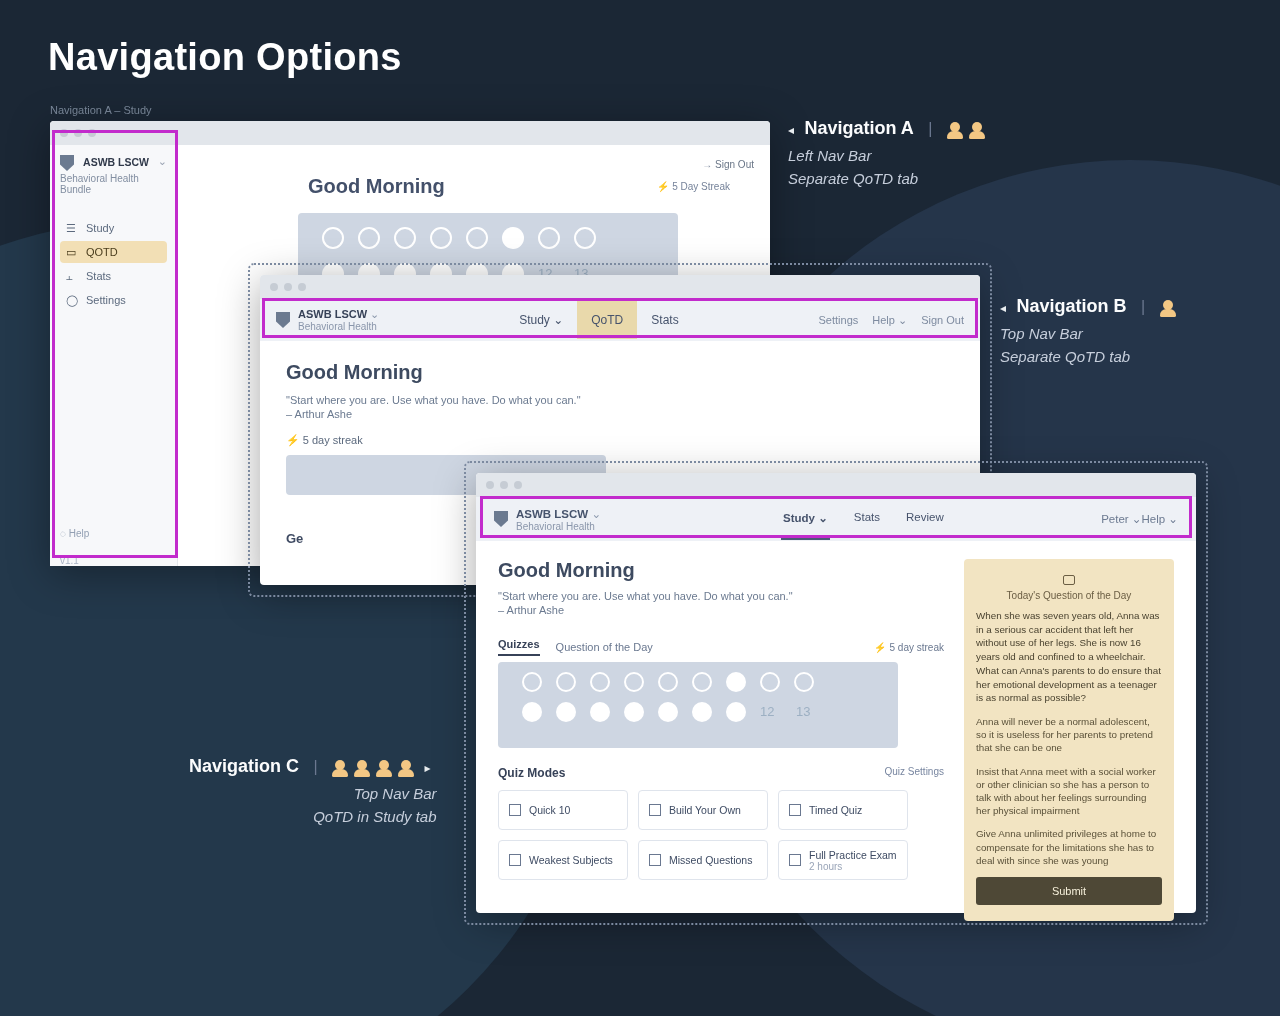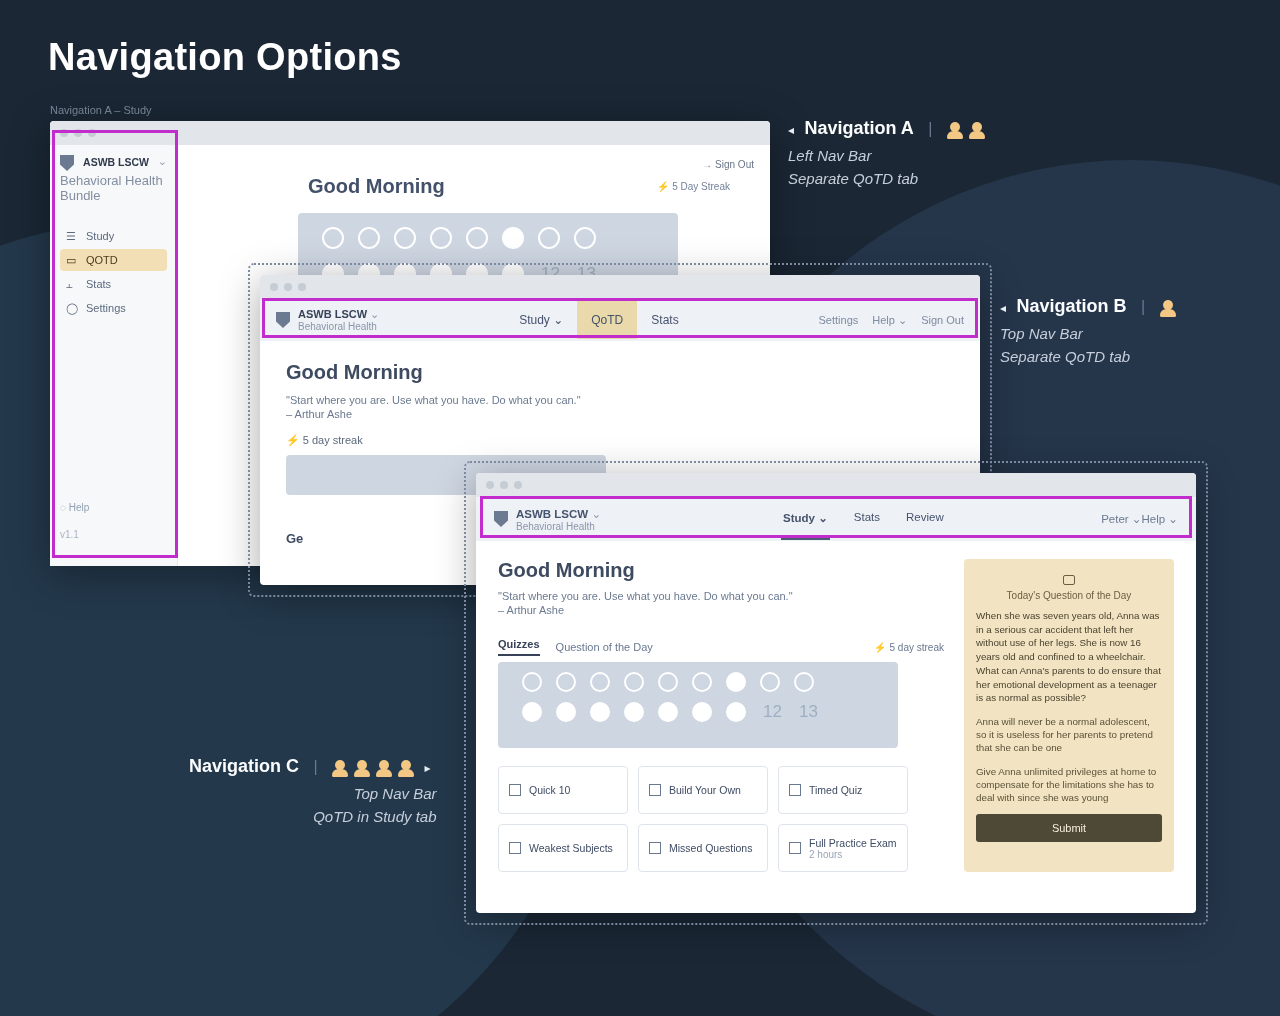--- a/index.html
+++ b/index.html
@@ -47,41 +47,41 @@
   }
 
   
   .winA { left:50px; top:121px; width:720px; height:445px; }
   .sidebarA {
     position:absolute; left:0; top:24px; bottom:0; width:128px; background:#f7f8fa;
     border-right:1px solid #e4e7eb; padding:10px 10px;
     font-size:11px; color:#5c6a7e;
   }
   .sidebarA .prod-title { font-weight:700; color:#30394a; font-size:10.5px; }
-  .sidebarA .prod-sub { color:#828ea1; font-size:13px; margin-top:2px; }
+  .sidebarA .prod-sub { color:#828ea1; font-size:10px; margin-top:2px; }
   .sidebarA .shield { display:inline-block; width:14px; height:16px; background:#6b7a90; clip-path: polygon(0 0,100% 0,100% 60%,50% 100%,0 60%); vertical-align:middle; margin-right:6px;}
   .sidebarA .chev { float:right; color:#9aa3b2; }
   .sidebarA .menu { margin-top:22px; display:flex; flex-direction:column; gap:2px; }
   .sidebarA .item { display:flex; align-items:center; gap:8px; padding:5px 6px; border-radius:4px; font-size:11px;}
   .sidebarA .item.sel { background:#f2dfb5; color:#4a3d1d; }
   .sidebarA .ic { width:12px; height:12px; display:inline-block; }
-  .sidebarA .foot { position:absolute; bottom:26px; left:10px; font-size:10px; color:#93a0b3;}
+  .sidebarA .foot { position:absolute; bottom:0; left:10px; font-size:10px; color:#93a0b3;}
   .mainA { position:absolute; left:128px; right:0; top:24px; bottom:0; background:#fff; }
   .mainA .signout { position:absolute; right:16px; top:14px; font-size:10px; color:#6a7687;}
   .mainA .signout::before{content:"→ "; color:#8a94a6;}
   .mainA h2 { position:absolute; left:130px; top:30px; font-size:20px; color:#43506a; font-weight:600;}
   .mainA .streak { position:absolute; right:40px; top:36px; font-size:10px; color:#76839a; }
   .mainA .streak::before{content:"⚡ "; }
   .mainA .dots-card {
     position:absolute; left:120px; top:68px; width:380px; height:100px; background:#ced6e2; border-radius:4px;
   }
   .dots-row { display:flex; gap:14px; padding:14px 24px; }
   .dots-row .c { width:22px; height:22px; border-radius:50%; border:2px solid #fff; }
   .dots-row .c.fill { background:#fff; border:none;}
-  .dots-row .n { width:22px; text-align:right; color:#9db0c3; font-size:17px; line-height:22px;}
+  .dots-row .n { width:22px; text-align:left; color:#9db0c3; font-size:13px; line-height:22px;}
   
   
   .winB { left:260px; top:275px; width:720px; height:310px; }
   .dotted { position:absolute; inset:-12px; border:2px dotted #7c8aa0; border-radius:6px; z-index:-1;}
   .topbarB {
     height:42px; background:#eef1f6; display:flex; align-items:center;
     padding:0 16px; font-size:11px; color:#5c6a7e;
   }
   .topbarB .brand { display:flex; align-items:center; gap:8px;}
   .topbarB .shield { width:14px; height:16px; background:#6b7a90; clip-path: polygon(0 0,100% 0,100% 60%,50% 100%,0 60%);}
@@ -123,21 +123,21 @@
   .subtabs .streak { margin-left:auto; font-size:10px;}
   .subtabs .streak::before{content:"⚡ ";}
   .leftC .dots-card { margin-top:6px; width:400px; height:86px; background:#ced6e2; border-radius:4px;}
   .leftC .dots-card .dots-row { gap:14px; padding:10px 24px;}
   .leftC .dots-card .c { width:20px; height:20px;}
   .leftC .dots-card .n { line-height:20px;}
   .quiz-modes { margin-top:18px;}
   .quiz-modes .hdr { font-size:12px; color:#374258; font-weight:600; display:flex;}
   .quiz-modes .hdr .qs { margin-left:auto; font-size:10px; color:#7886a0; font-weight:400;}
   .quiz-grid { margin-top:10px; display:grid; grid-template-columns:repeat(3,130px); gap:10px;}
-  .qcard { border:1px solid #dfe4ec; border-radius:4px; padding:10px 10px; font-size:10.5px; color:#3e4b63; display:flex; align-items:center; gap:8px; height:48px;}
+  .qcard { border:1px solid #dfe4ec; border-radius:4px; padding:10px 10px; font-size:10.5px; color:#3e4b63; display:flex; align-items:center; gap:8px; height:40px;}
   .qcard .qic{ width:12px; height:12px; border:1.5px solid #6a7890; display:inline-block;}
   .qcard .sub{ font-size:10px; color:#9aa5b8; display:block;}
   .qotd-panel { width:210px; background:#f2e4c2; border-radius:4px; padding:16px 12px; font-size:9.8px; color:#3f3728; }
   .qotd-panel .head { text-align:center; font-size:10px; color:#6b5e44; }
   .qotd-panel .head .cal { display:inline-block; width:12px; height:10px; border:1.5px solid #6b5e44; border-radius:2px; margin-bottom:3px;}
   .qotd-panel .q { margin-top:8px; line-height:1.4; color:#4a4330;}
   .qotd-panel .opt { margin-top:10px; line-height:1.35; color:#5a5139;}
   .qotd-panel .submit { margin-top:10px; background:#4e4836; color:#f5efda; text-align:center; padding:8px 0; border-radius:3px; font-size:11px;}
 
   
@@ -319,20 +319,24 @@
             <span class="c fill"></span>
             <span class="c fill"></span>
             <span class="c fill"></span>
             <span class="c fill"></span>
             <span class="c fill"></span>
           <span class="n">12</span>
             <span class="n">13</span>
         </div>
       </div>
       <div class="quiz-modes">
+        <div class="hdr">
+            <span>Quiz Modes</span>
+            <span class="qs">Quiz Settings</span>
+          </div>
         <div class="quiz-grid">
           <div class="qcard">
               <span class="qic"></span>
               <span>Quick 10</span>
             </div>
           <div class="qcard">
               <span class="qic"></span>
               <span>Build Your Own</span>
             </div>
           <div class="qcard">
@@ -351,20 +355,21 @@
               <span class="qic"></span>
               <span><span>Full Practice Exam</span><span class="sub">2 hours</span></span>
             </div>
         </div>
       </div>
     </div>
     <div class="qotd-panel">
       <div class="head"><span class="cal"></span><br><span>Today's Question of the Day</span></div>
       <div class="q">When she was seven years old, Anna was in a serious car accident that left her without use of her legs. She is now 16 years old and confined to a wheelchair. What can Anna's parents to do ensure that her emotional development as a teenager is as normal as possible?</div>
       <div class="opt">Anna will never be a normal adolescent, so it is useless for her parents to pretend that she can be one</div>
+      <div class="opt">Insist that Anna meet with a social worker or other clinician so she has a person to talk with about her feelings surrounding her physical impairment</div>
       <div class="opt">Give Anna unlimited privileges at home to compensate for the limitations she has to deal with since she was young</div>
       <div class="submit">Submit</div>
     </div>
   </div>
 </div>
 
 <div class="highlight" style="left:480px; top:496px; width:712px; height:42px;"></div>
 
 <div class="callout" style="left:788px; top:118px;">
   <span class="arrow">◂</span>

